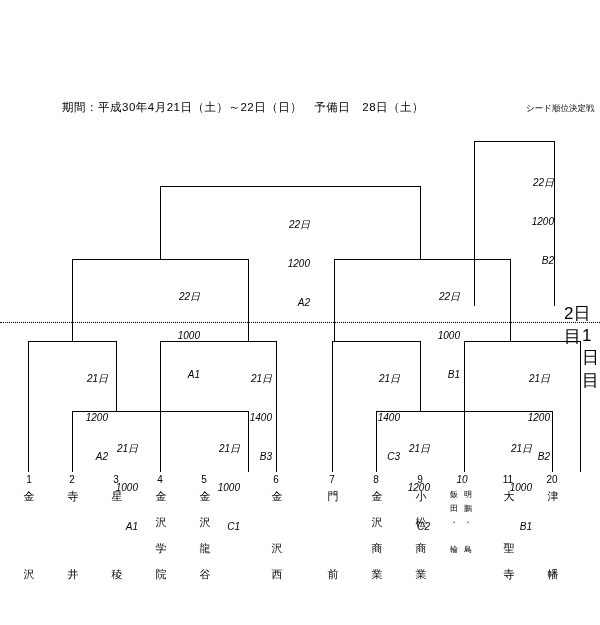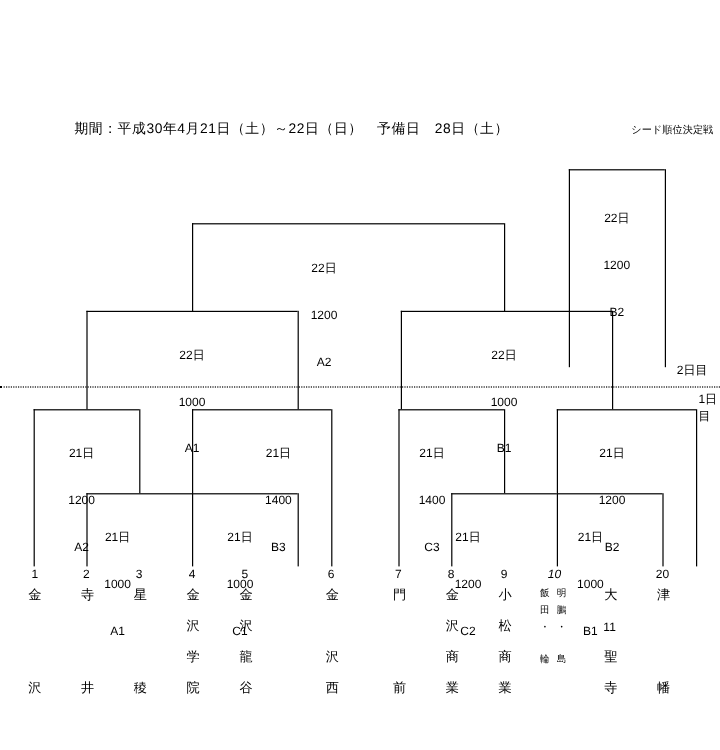--- a/index.html
+++ b/index.html
@@ -14,32 +14,33 @@
     width:600px;text-align:center;top:18px;left:0;
     font-size:16px;font-weight:bold;letter-spacing:1px;
   }
   .subtitle{
     width:600px;text-align:center;top:62px;left:0;
     font-size:13px;font-weight:bold;letter-spacing:1px;
   }
   .infoline{font-size:11.5px;letter-spacing:0.5px;}
   .seedlabel{font-size:8.5px;letter-spacing:0px;}
   .node{
-    font-size:10px;line-height:13px;text-align:center;
+    font-size:10px;line-height:13px;text-align:right;
     white-space:pre;
+    font-style:italic;
   }
   .node div{font-size:10px;}
   .line{background:#000;position:absolute;}
   .hline{height:1px;}
   .vline{width:1px;}
   .dashed{
     position:absolute;left:0;width:600px;height:0;
     border-top:1px dotted #000;
   }
-  .daylabel{font-size:10px;}
+  .daylabel{font-size:17px;}
   .teamnum{font-size:10px;text-align:center;width:20px;}
   .teamname{
     font-size:11px;text-align:center;width:22px;
     line-height:12.5px;letter-spacing:0px;
     writing-mode:horizontal-tb;
   }
   .teamname span{display:block;}
   .tiny{font-size:8px;line-height:9px;}
 </style>
 </head>
@@ -166,21 +167,21 @@
   <div class="abs teamnum" style="left:19px;top:474px;">1</div>
   <div class="abs teamnum" style="left:62px;top:474px;">2</div>
   <div class="abs teamnum" style="left:106px;top:474px;">3</div>
   <div class="abs teamnum" style="left:150px;top:474px;">4</div>
   <div class="abs teamnum" style="left:194px;top:474px;">5</div>
   <div class="abs teamnum" style="left:266px;top:474px;">6</div>
   <div class="abs teamnum" style="left:322px;top:474px;">7</div>
   <div class="abs teamnum" style="left:366px;top:474px;">8</div>
   <div class="abs teamnum" style="left:410px;top:474px;">9</div>
   <div class="abs teamnum" style="left:452px;top:474px;font-style:italic;">10</div>
-  <div class="abs teamnum" style="left:498px;top:474px;margin-top:44px;">11</div>
+  <div class="abs teamnum" style="left:498px;top:474px;">11</div>
   <div class="abs teamnum" style="left:542px;top:474px;">20</div>
 
   <div class="abs teamname" style="left:18px;top:490px;">
     <span>金</span>
     <span style="position:absolute;top:78px;left:0;width:22px;">沢</span>
   </div>
   <div class="abs teamname" style="left:62px;top:490px;">
     <span>寺</span>
     <span style="position:absolute;top:78px;left:0;width:22px;">井</span>
   </div>

